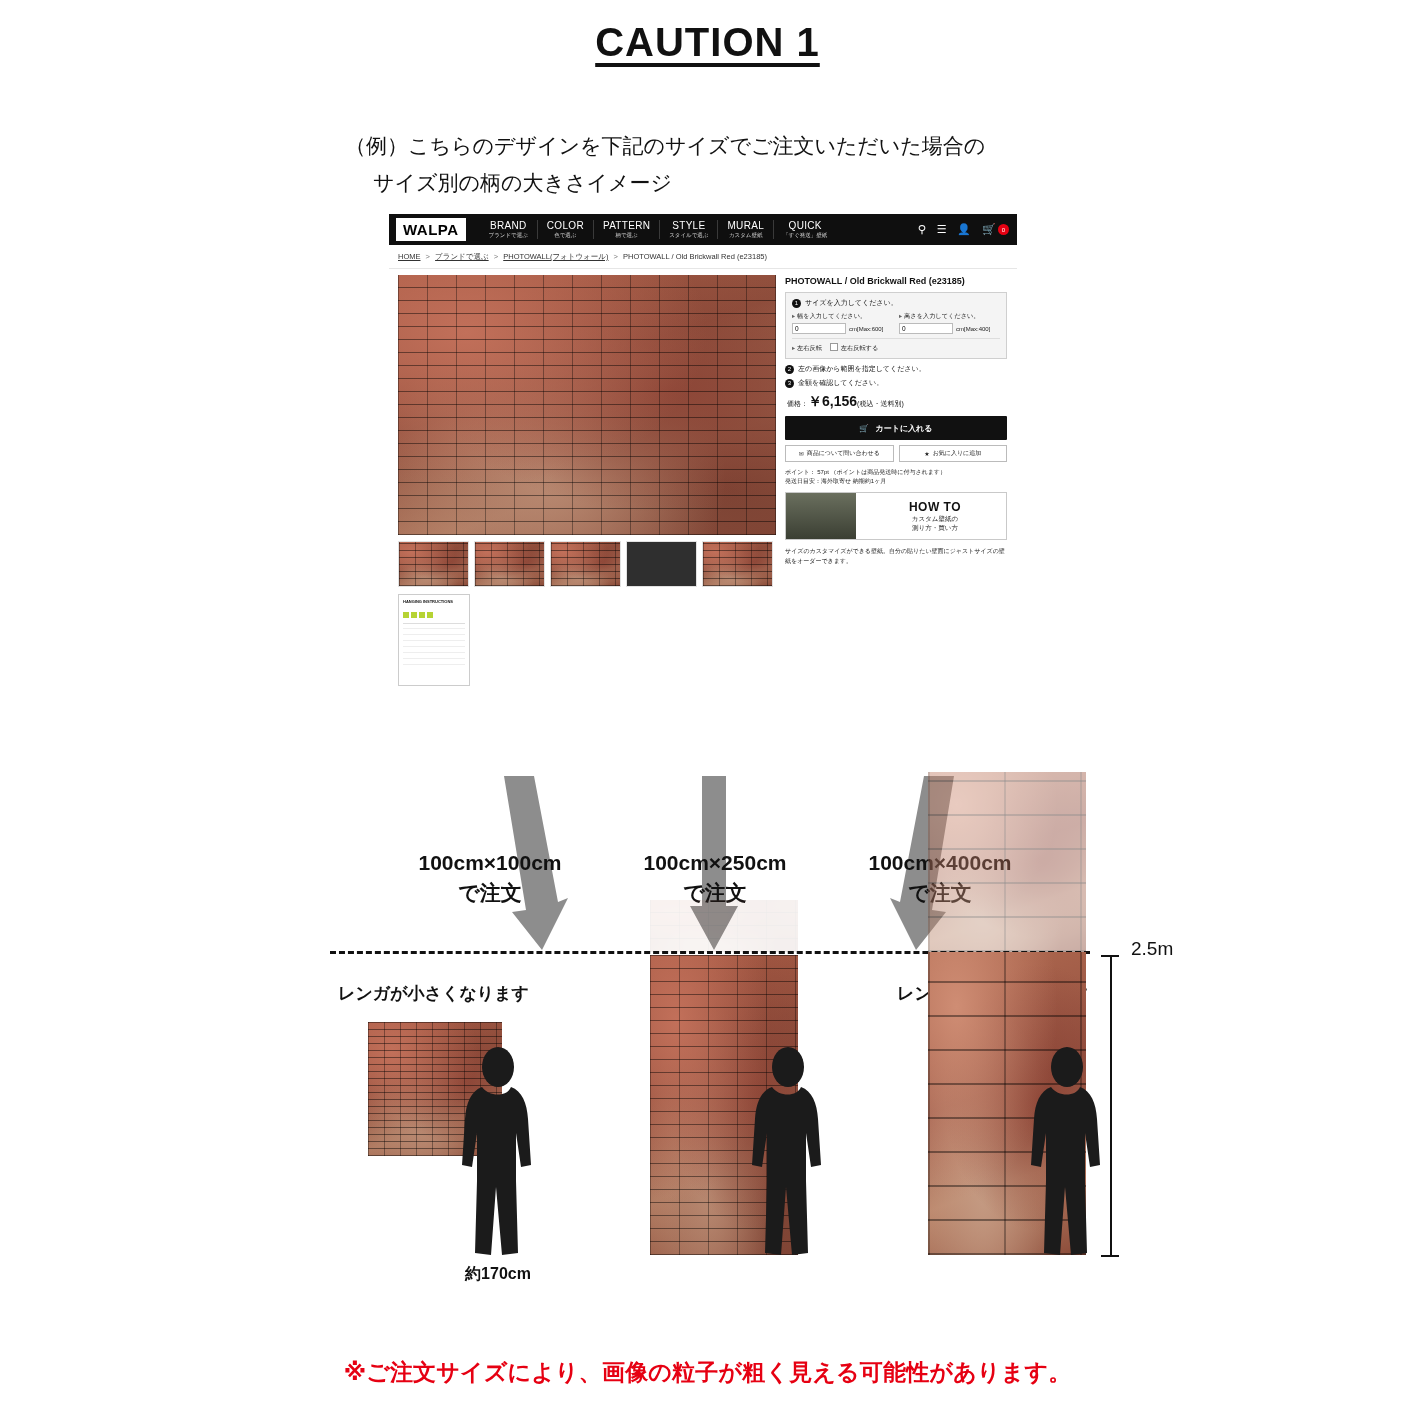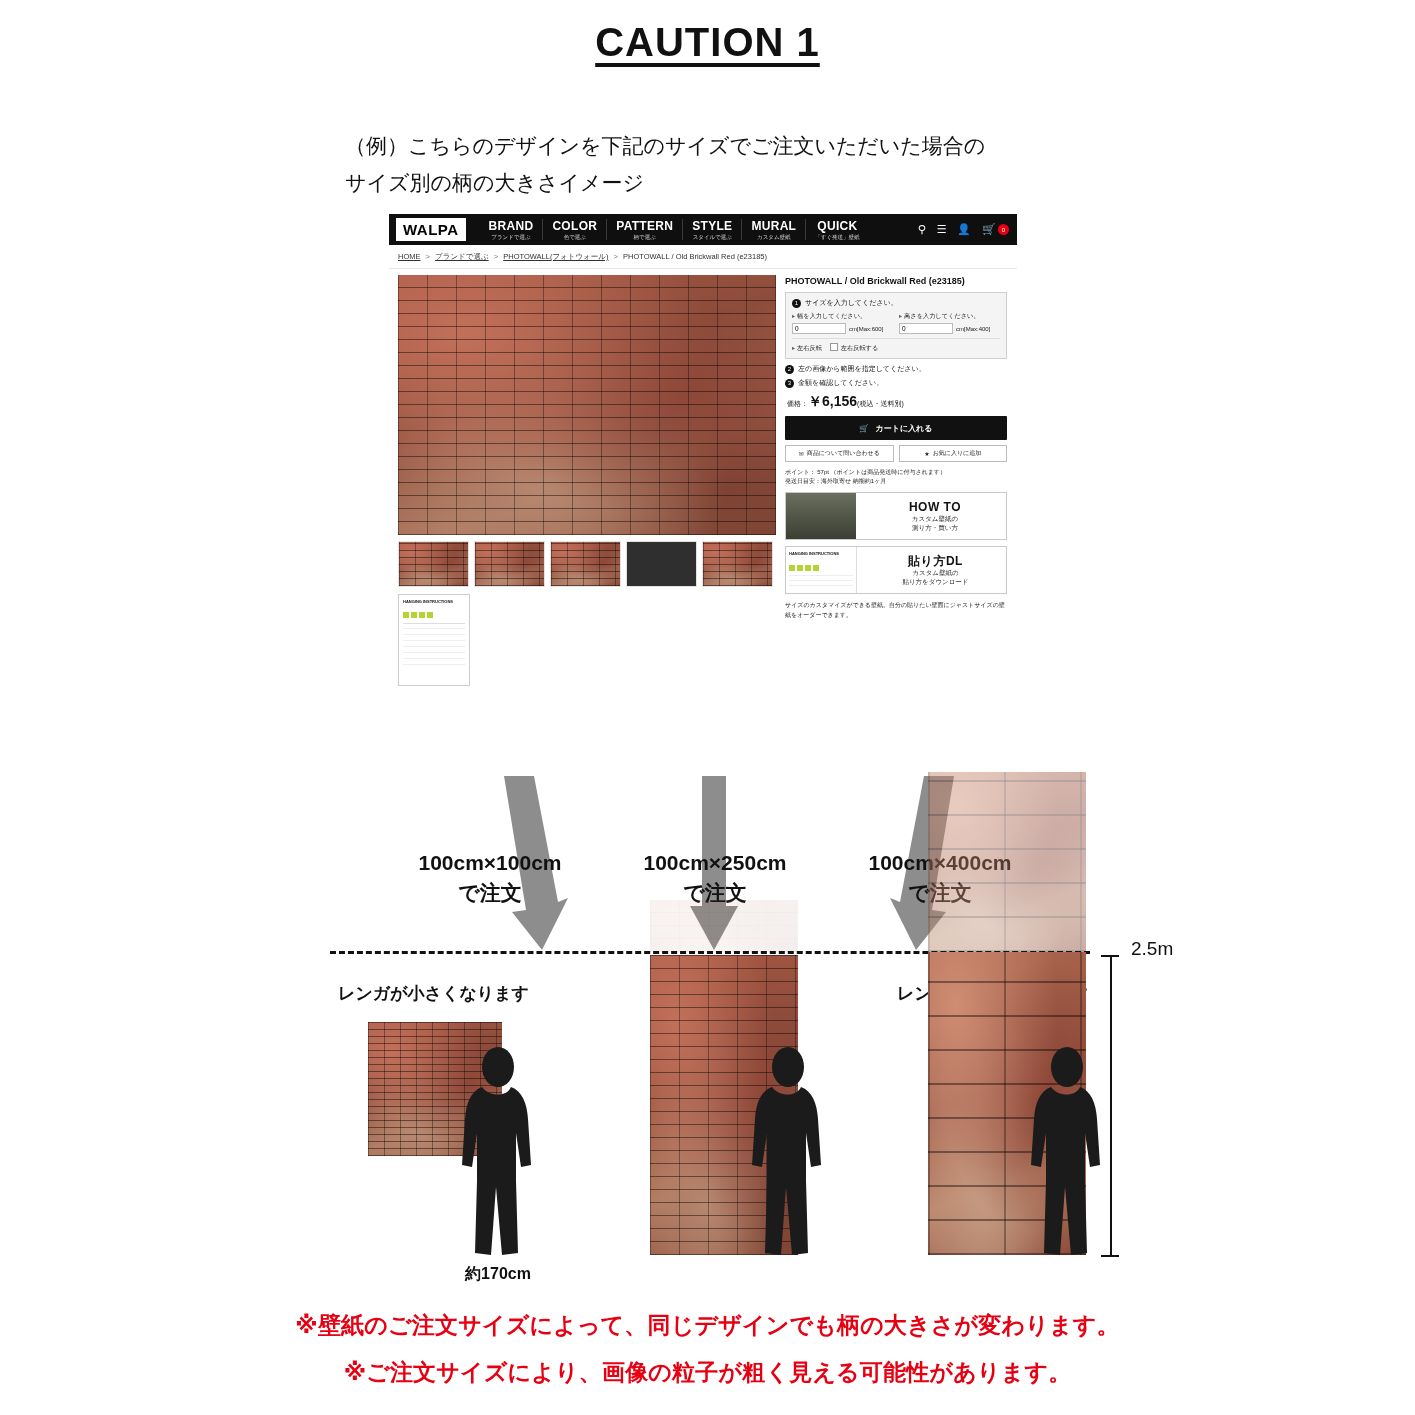--- a/index.html
+++ b/index.html
@@ -20,21 +20,21 @@
     font-size:40px;font-weight:bold;letter-spacing:1px;
     text-decoration:underline;
     text-underline-offset:7px;
   }
 
   
   .intro{
     position:absolute;left:345px;top:128px;width:900px;
     font-size:21px;line-height:1.75;color:#111;
   }
-  .intro .l2{display:block;}
+  .intro .l2{margin-left:28px;display:block;}
 
   
   .shot{
     position:absolute;left:389px;top:214px;width:628px;height:540px;
     background:#fff;
     font-size:7px;
     overflow:hidden;
   }
   .shot-header{
     height:31px;background:#0f0f0f;color:#fff;display:flex;align-items:center;
@@ -42,21 +42,21 @@
   }
   .logo{
     background:#fff;color:#000;font-weight:bold;font-size:15px;
     padding:3px 7px;margin-left:7px;letter-spacing:.5px;
   }
   .navgroup{display:flex;align-items:center;margin-left:14px;}
   .navitem{
     padding:0 9px;text-align:center;border-left:1px solid #3a3a3a;line-height:1.25;
   }
   .navitem:first-child{border-left:none;}
-  .navitem .en{font-size:12px;font-weight:bold;letter-spacing:.3px;}
+  .navitem .en{font-size:10px;font-weight:normal;letter-spacing:.3px;}
   .navitem .jp{font-size:5.5px;color:#dcdcdc;}
   .headicons{position:absolute;right:8px;top:0;height:31px;display:flex;align-items:center;gap:11px;}
   .headicons .ic{color:#fff;font-size:11px;line-height:1;}
   .cartwrap{position:relative;display:flex;align-items:center;}
   .cartbadge{
     background:#e60012;color:#fff;border-radius:50%;
     width:11px;height:11px;font-size:6px;display:flex;align-items:center;justify-content:center;
     margin-left:2px;
   }
 
@@ -347,38 +347,20 @@
 
         <div class="howto">
           <div class="howto-img" style="background:linear-gradient(180deg,#6a6f5e,#3b3f33);"></div>
           <div class="howto-txt">
             <div class="big">HOW TO</div>
             <div class="small">カスタム壁紙の</div>
             <div class="small">測り方・買い方</div>
           </div>
         </div>
 
-        <div class="howto">
-          <div class="howto-img" style="background:#fff;border-right:1px solid #ddd;">
-            <div style="position:absolute;left:3px;top:5px;font-size:4px;font-weight:bold;line-height:1.2;">HANGING INSTRUCTIONS</div>
-            <div style="position:absolute;left:3px;top:18px;display:flex;gap:2px;">
-              <span style="width:6px;height:6px;background:#b6d334;"></span>
-              <span style="width:6px;height:6px;background:#b6d334;"></span>
-              <span style="width:6px;height:6px;background:#b6d334;"></span>
-              <span style="width:6px;height:6px;background:#b6d334;"></span>
-            </div>
-            <div style="position:absolute;left:3px;top:28px;right:3px;height:12px;
-                        background:repeating-linear-gradient(180deg,#eee 0 1px,#fff 1px 5px);"></div>
-          </div>
-          <div class="howto-txt">
-            <div class="big">貼り方DL</div>
-            <div class="small">カスタム壁紙の</div>
-            <div class="small">貼り方をダウンロード</div>
-          </div>
-        </div>
 
         <div class="note">サイズのカスタマイズができる壁紙。自分の貼りたい壁面にジャストサイズの壁紙をオーダーできます。</div>
       </div>
     </div>
   </div>
 
   <svg class="arrow" style="left:498px;top:774px;" width="70" height="180" viewBox="0 0 70 180">
     <polygon points="4,4 34,4 66,140 58,146 66,160 34,176 22,156 16,162" fill="#8a8a8a" opacity="0"></polygon>
     <path d="M6 2 L36 2 L60 128 L70 124 L44 176 L14 138 L28 136 Z" fill="#8d8d8d"></path>
   </svg>
@@ -438,16 +420,15 @@
     </g>
   </svg>
 
   <svg class="person" style="left:1024px;top:1047px;" width="86" height="212" viewBox="0 0 86 212">
     <g fill="#1b1b1b">
       <ellipse cx="43" cy="20" rx="16" ry="20"></ellipse>
       <path d="M27 40 C16 44 11 56 10 72 L7 118 L17 120 L22 86 L22 134 L20 206 L36 208 L41 140 L47 208 L63 206 L61 134 L61 86 L66 120 L76 118 L73 72 C72 56 67 44 56 40 C52 50 34 50 27 40 Z"></path>
     </g>
   </svg>
 
-  <div class="warn warn1">※壁紙のご注文サイズによって、同じデザインでも柄の大きさが変わります。</div>
   <div class="warn warn2">※ご注文サイズにより、画像の粒子が粗く見える可能性があります。</div>
 
 </div>
 
 </body></html>

